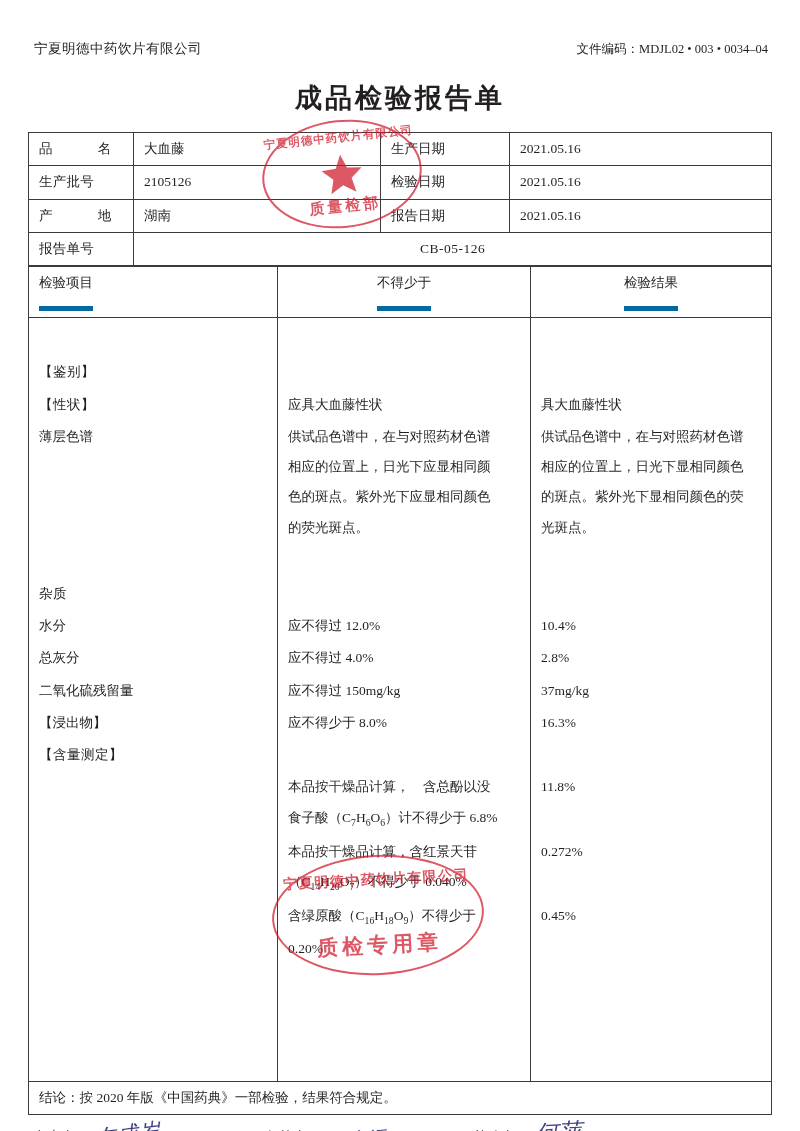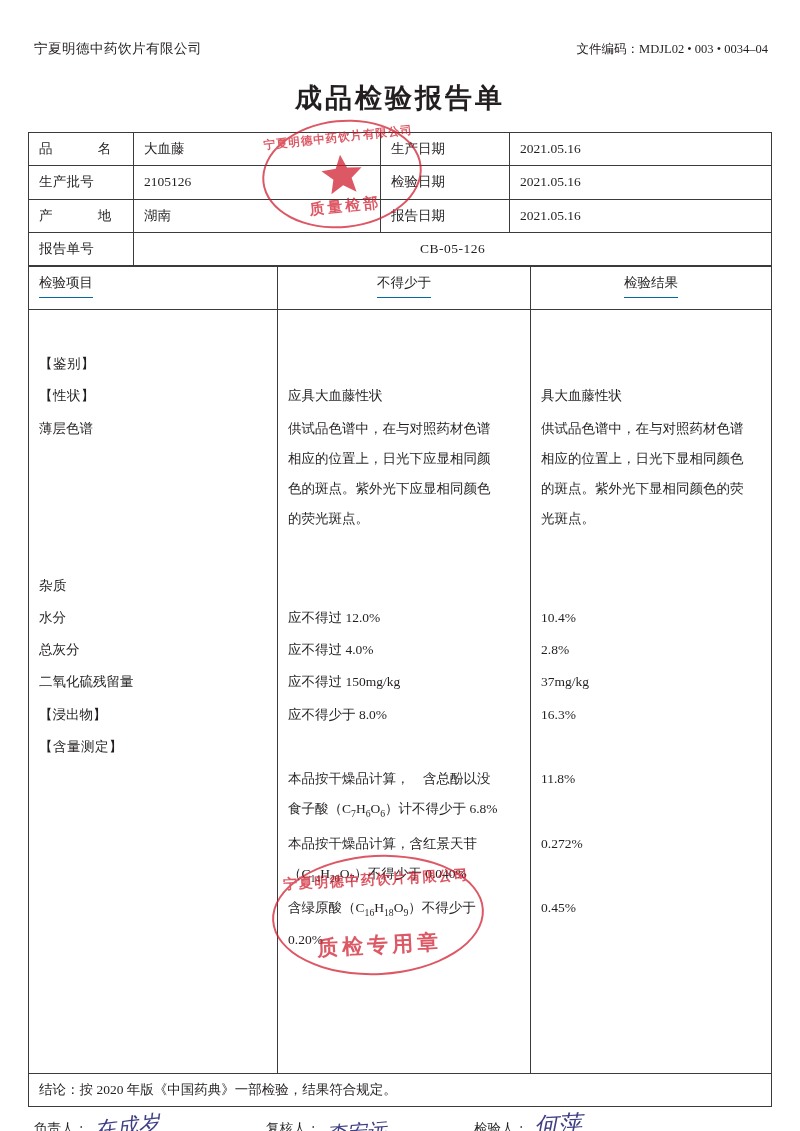--- a/index.html
+++ b/index.html
@@ -68,22 +68,22 @@
     text-align: center;
     letter-spacing: 0.5px;
   }
   
   .hdr-cell {
     height: 30px;
     text-align: left;
   }
   .hdr-underline {
     display: inline-block;
-    border-bottom: 1px solid #0369a1;
-    padding-bottom: 4px;
+    border-bottom: 5px solid #0369a1;
+    padding-bottom: 13px;
   }
   .hdr-center { text-align: center; }
 
   
   td.it-name { width: 228px; }
   td.it-std  { width: 232px; }
   td.it-res  { width: auto; }
 
   .cell-lines p {
     margin: 0 0 10px 0;

